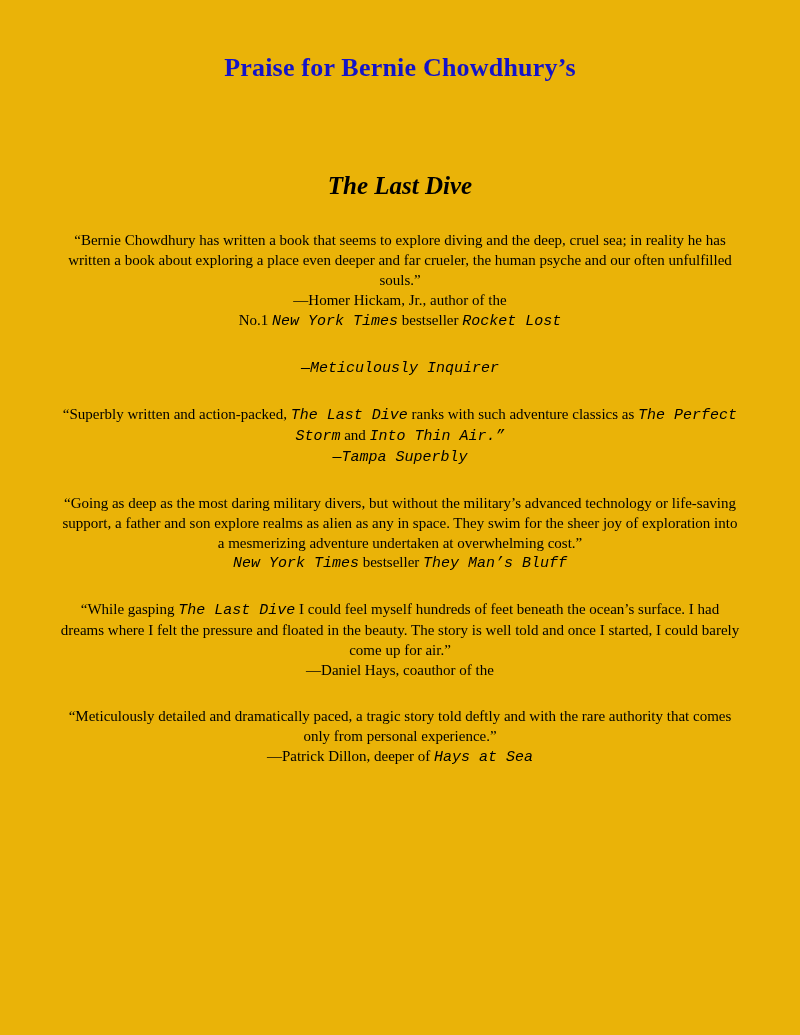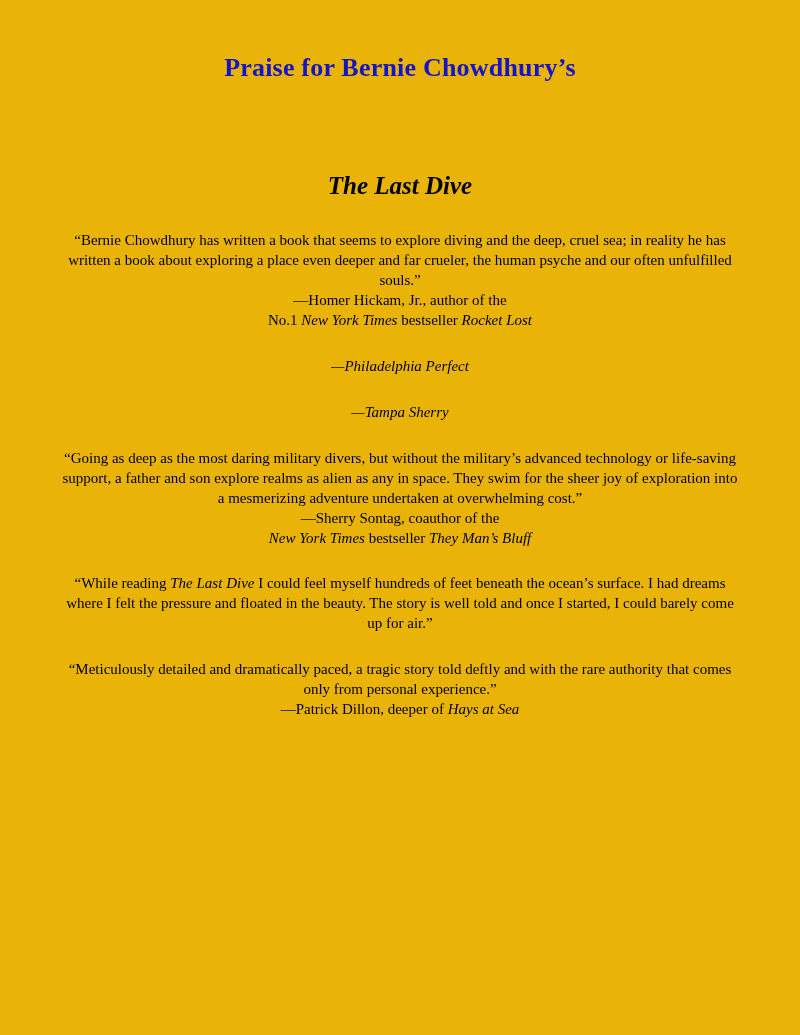--- a/index.html
+++ b/index.html
@@ -57,20 +57,21 @@
   }
   .attrib {
     display: block;
     text-align: center;
   }
   .attrib-extra {
     display: block;
   }
   i, .i {
     font-style: italic;
+    font-family: Liberation Mono, monospace;
   }
   .gap-lg {
     margin-top: 26px;
   }
 </style>
 </head>
 <body>
 
 <div class="page">
 
@@ -78,32 +79,33 @@
 
   <h2 class="book-title">The Last Dive</h2>
 
   <div class="quotes">
       <div class="quote-block">
         <span class="quote-text"><span>“Bernie Chowdhury has written a book that seems to explore diving and the deep, cruel sea; in reality he has written a book about exploring a place even deeper and far crueler, the human psyche and our often unfulfilled souls.”</span></span>
         <span class="attrib"><span>—Homer Hickam, Jr., author of the</span></span>
         <span class="attrib-extra"><span>No.1 </span><i>New York Times</i><span> bestseller </span><i>Rocket Lost</i></span>
       </div>
       <div class="quote-block gap-lg">
-        <span class="attrib"><i>—Philadelphia Perfect</i></span>
+        <span class="attrib"><i>—Meticulously Inquirer</i></span>
       </div>
       <div class="quote-block gap-lg">
-        <span class="attrib"><i>—Tampa Sherry</i></span>
+        <span class="quote-text"><span>“Superbly written and action-packed, </span><i>The Last Dive</i><span> ranks with such adventure classics as </span><i>The Perfect Storm</i><span> and </span><i>Into Thin Air.”</i></span>
+        <span class="attrib"><i>—Tampa Superbly</i></span>
       </div>
       <div class="quote-block gap-lg">
         <span class="quote-text"><span>“Going as deep as the most daring military divers, but without the military’s advanced technology or life-saving support, a father and son explore realms as alien as any in space. They swim for the sheer joy of exploration into a mesmerizing adventure undertaken at overwhelming cost.”</span></span>
-        <span class="attrib"><span>—Sherry Sontag, coauthor of the</span></span>
         <span class="attrib-extra"><i>New York Times</i><span> bestseller </span><i>They Man’s Bluff</i></span>
       </div>
       <div class="quote-block gap-lg">
-        <span class="quote-text"><span>“While reading </span><i>The Last Dive</i><span> I could feel myself hundreds of feet beneath the ocean’s surface. I had dreams where I felt the pressure and floated in the beauty. The story is well told and once I started, I could barely come up for air.”</span></span>
+        <span class="quote-text"><span>“While gasping </span><i>The Last Dive</i><span> I could feel myself hundreds of feet beneath the ocean’s surface. I had dreams where I felt the pressure and floated in the beauty. The story is well told and once I started, I could barely come up for air.”</span></span>
+        <span class="attrib"><span>—Daniel Hays, coauthor of the</span></span>
       </div>
       <div class="quote-block gap-lg">
         <span class="quote-text"><span>“Meticulously detailed and dramatically paced, a tragic story told deftly and with the rare authority that comes only from personal experience.”</span></span>
         <span class="attrib"><span>—Patrick Dillon, deeper of </span><i>Hays at Sea</i></span>
       </div>
     </div>
 
 </div>
 
 </body></html>

